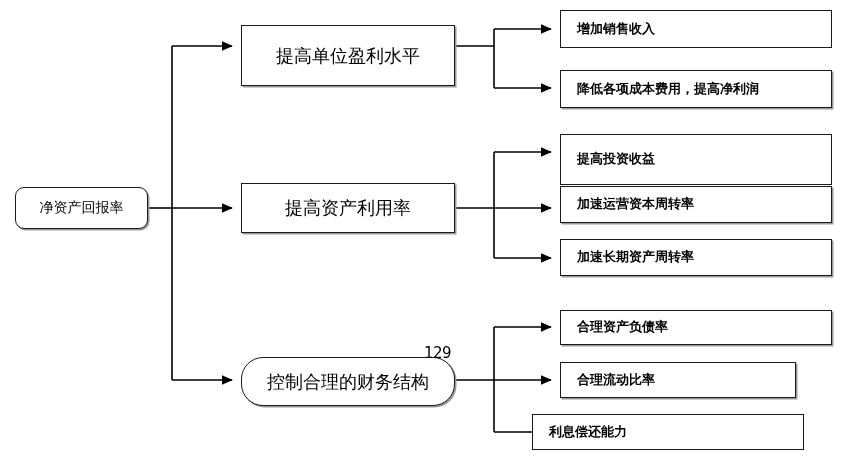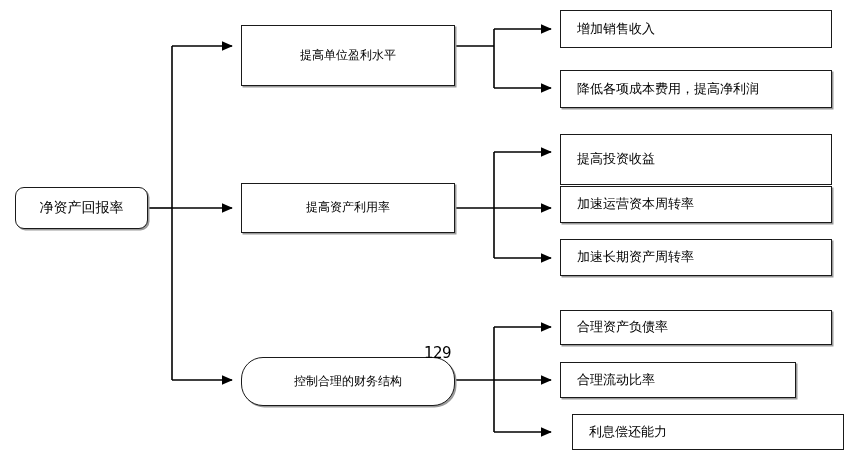--- a/index.html
+++ b/index.html
@@ -31,27 +31,28 @@
   }
   
   .node.shadowed {
     box-shadow: 1.5px 1.5px 0 0 #9a9a9a;
   }
   .node .label {
     display: block;
     text-align: center;
   }
   .node-root    { font-size: 14px; }
-  .node-level2  { font-size: 12px; }
+  .node-level2  { font-size: 18px; }
   .node-leaf    { font-size: 13px; }
   .node-leaf .label {
     width: 100%;
     text-align: left;
     padding-left: 16px;
     box-sizing: border-box;
+    font-weight: bold;
   }
   #links {
     position: absolute;
     left: 0;
     top: 0;
     width: 846px;
     height: 457px;
     pointer-events: none;
   }
   .page-number {
@@ -150,19 +151,19 @@
   </div>
 
   <div class="node node-leaf shadowed" style="left:560px; top:310px; width:272px; height:35px;justify-content:center;">
     <span class="label">合理资产负债率</span>
   </div>
 
   <div class="node node-leaf shadowed" style="left:560px; top:362px; width:236px; height:36px;">
     <span class="label">合理流动比率</span>
   </div>
 
-  <div class="node node-leaf" style="left:572px; top:414px; width:272px; height:36px;">
+  <div class="node node-leaf" style="left:532px; top:414px; width:272px; height:36px;">
     <span class="label">利息偿还能力</span>
   </div>
 
   <div class="page-number" style="left:424px; top:344px;">129</div>
 
 </div>
 
 </body></html>

